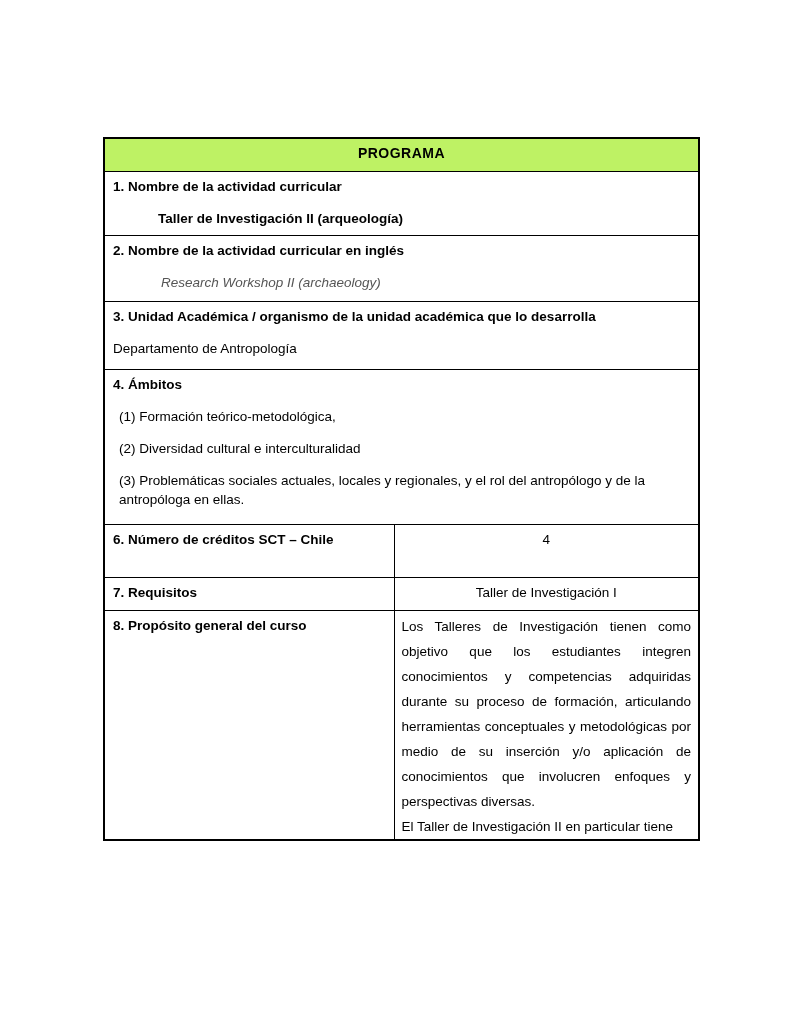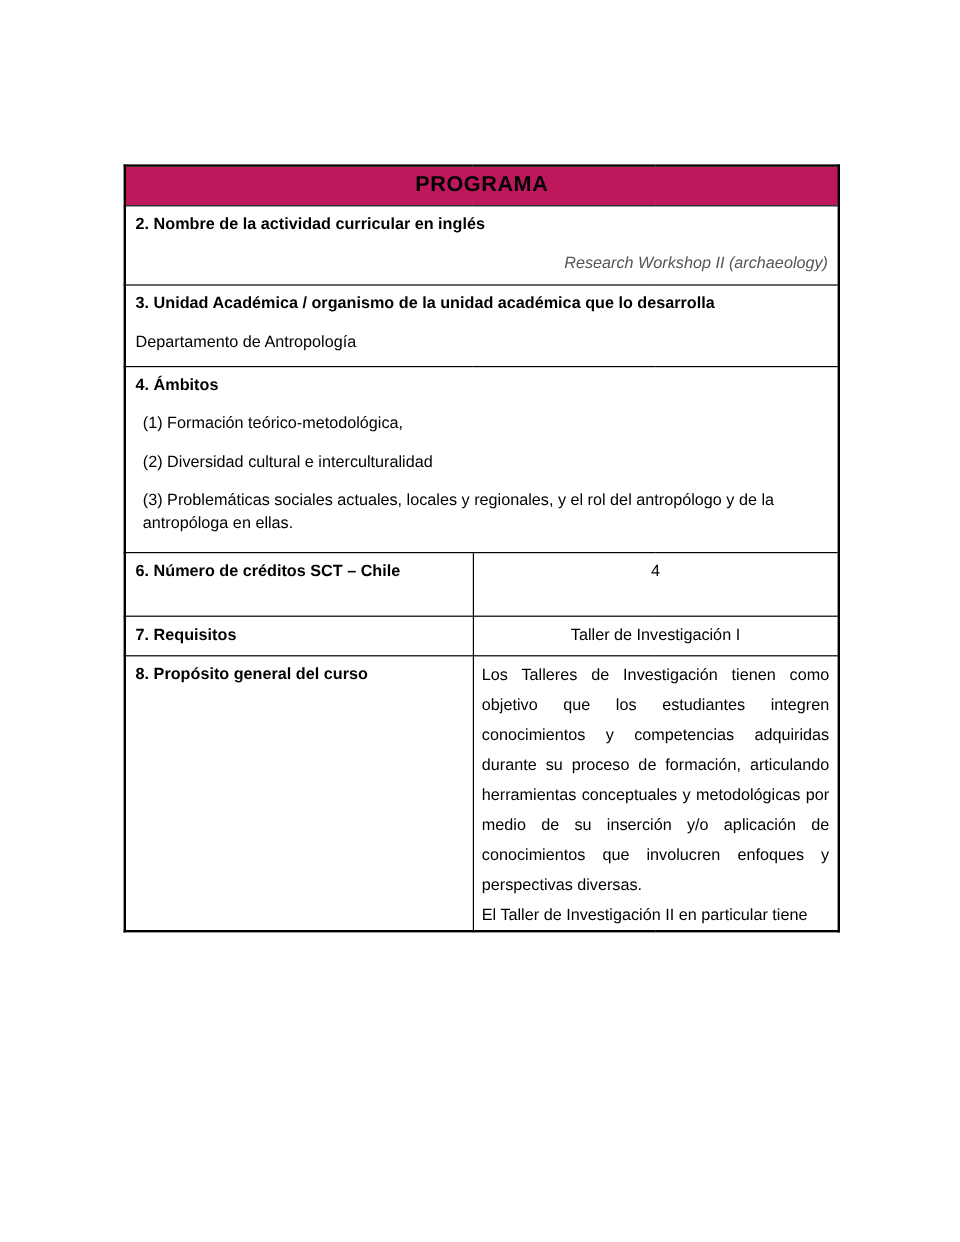--- a/index.html
+++ b/index.html
@@ -27,31 +27,31 @@
     color: #000;
     border: 2px solid #000;
   }
   .program td {
     border: 1.5px solid #000;
     vertical-align: top;
     padding: 5px 8px;
     overflow: hidden;
   }
   .hdr-cell {
-    background: #be185d;
+    background: #bef264;
     text-align: center;
     font-weight: bold;
-    font-size: 18px;
+    font-size: 14px;
     letter-spacing: 0.5px;
     padding-top: 5px;
   }
   .b { font-weight: bold; }
   .para { margin-top: 13px; }
   .ind1 { padding-left: 45px; }
-  .ind2 { padding-left: 48px; text-align: right; }
+  .ind2 { padding-left: 48px; }
   .ital { font-style: italic; color: #555555; }
   .item { padding-left: 6px; }
   .ctr { text-align: center; }
   .just {
     text-align: justify;
     line-height: 25px;
     padding: 3px 7px 0 7px !important;
     margin-top: 43px;
   }
   .nowrap { white-space: nowrap; }
@@ -65,20 +65,26 @@
       <col style="width:290px">
       <col style="width:152px">
       <col style="width:153px">
     </colgroup>
 
     <tbody>
         <tr style="height:33px;">
       <td colspan="3" class="hdr-cell">PROGRAMA</td>
     </tr>
 
+    <tr style="height:64px;">
+      <td colspan="3">
+        <div class="b">1. Nombre de la actividad curricular</div>
+        <div class="b para ind1">Taller de Investigación II (arqueología)</div>
+      </td>
+    </tr>
 
     <tr style="height:66px;padding-left:32px;">
       <td colspan="3">
         <div class="b">2. Nombre de la actividad curricular en inglés</div>
         <div class="para ind2 ital">Research Workshop II (archaeology)</div>
       </td>
     </tr>
 
     <tr style="height:68px;">
       <td colspan="3">

